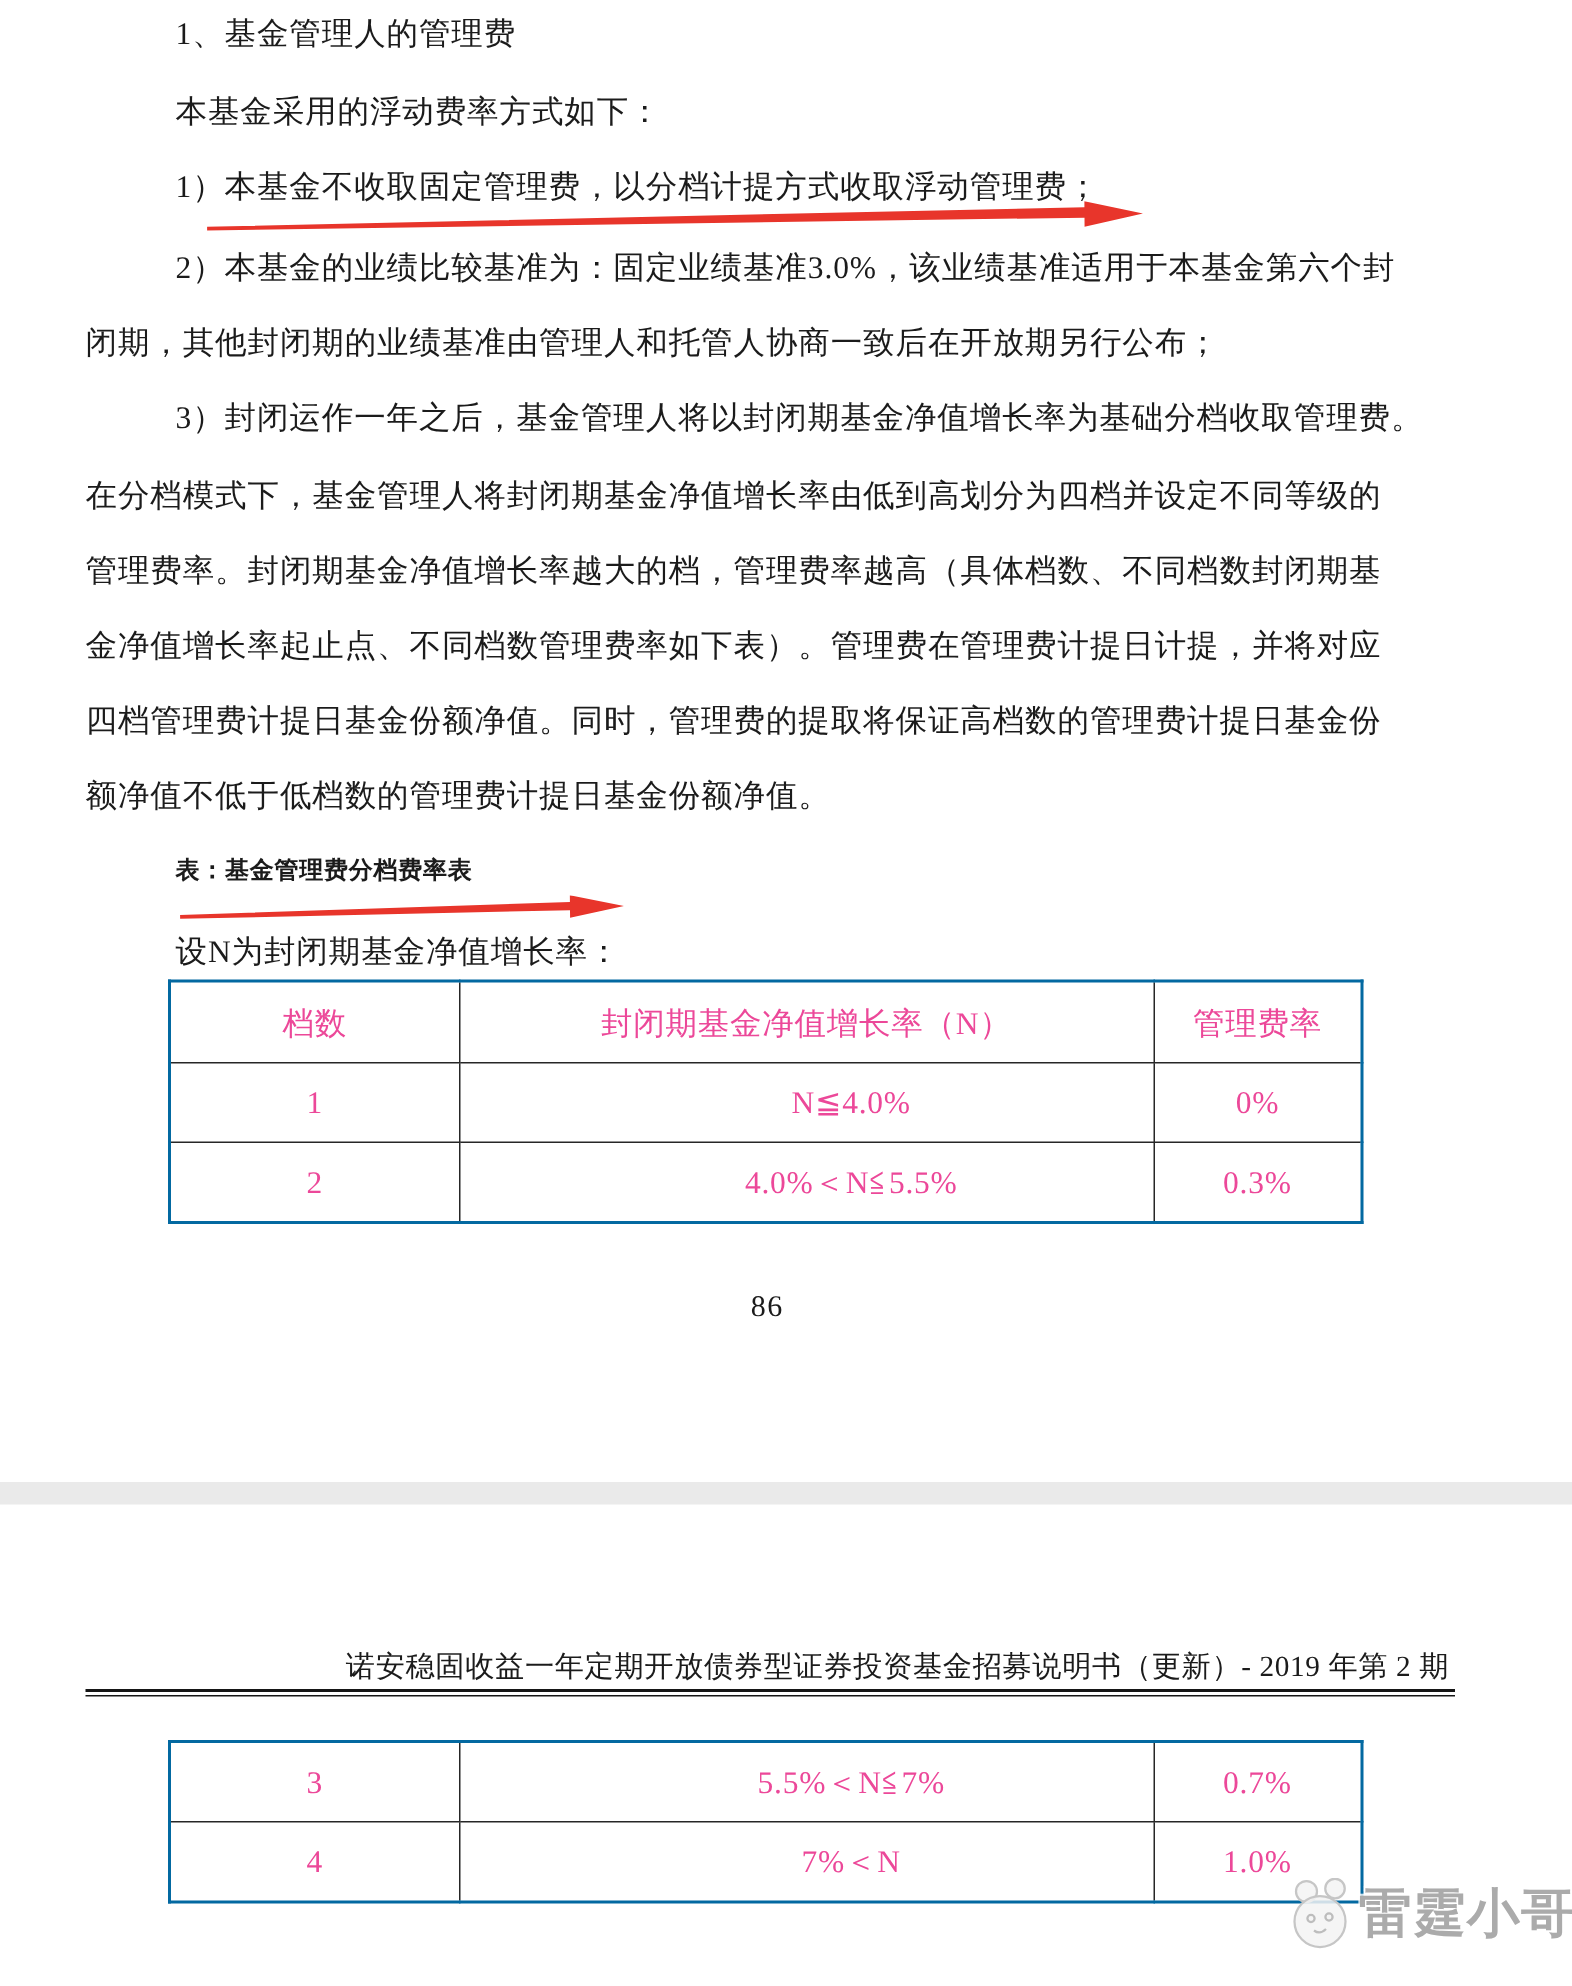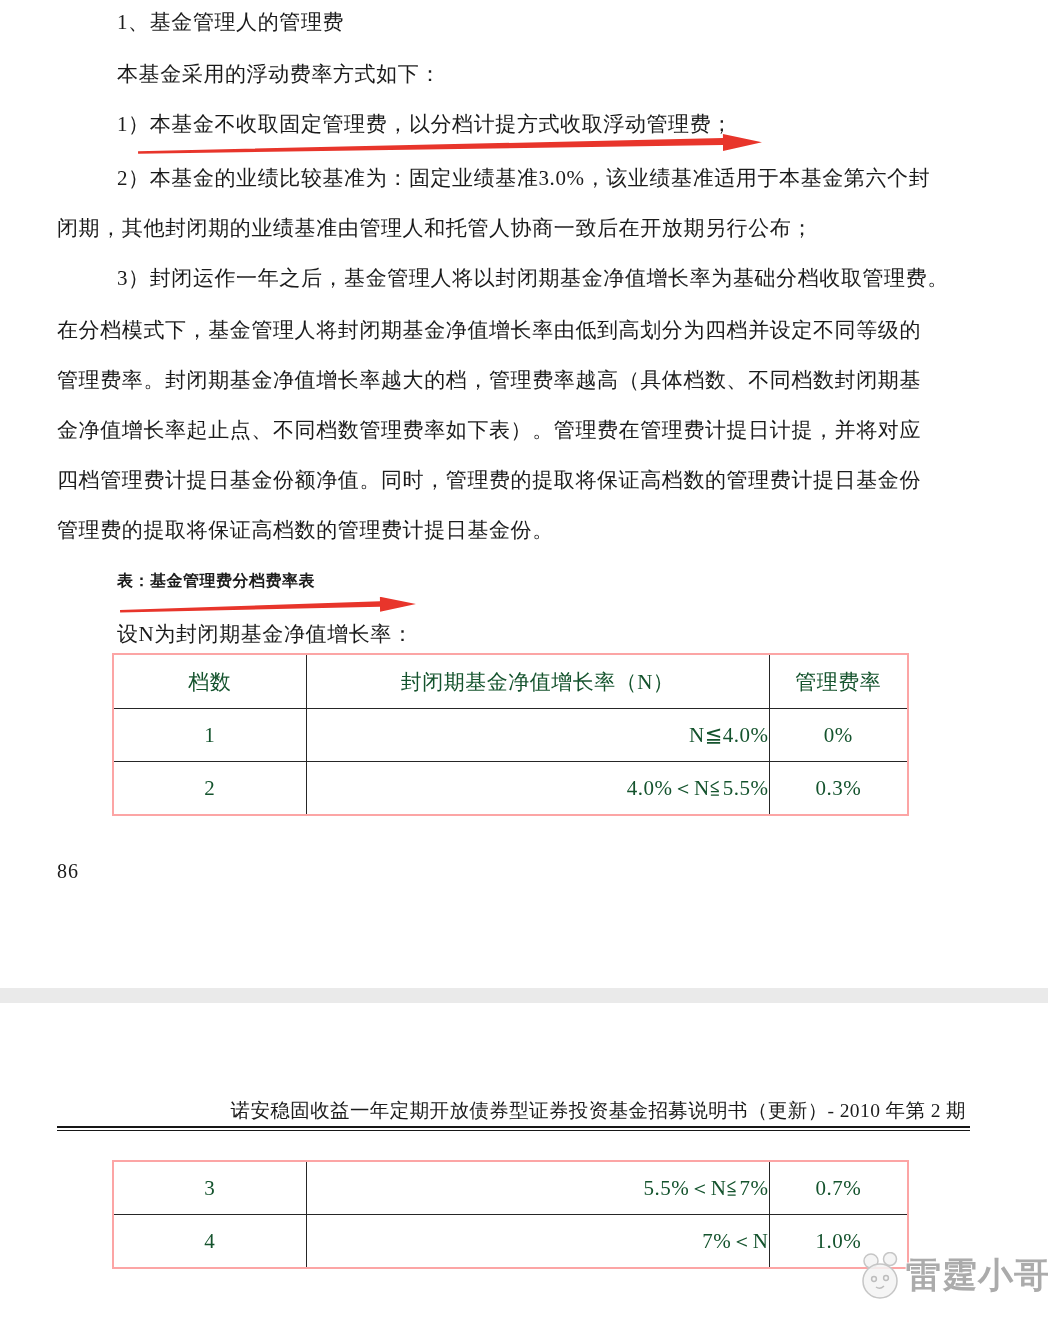--- a/index.html
+++ b/index.html
@@ -27,47 +27,47 @@
     letter-spacing:0.5px;
     text-align:right;
   }
   .arrow-svg{position:absolute;}
   .fee-table{
     position:absolute;
     left:112px;
     border-collapse:collapse;
     table-layout:fixed;
     width:795px;
-    border:2px solid #fca5a5;
+    border:2px solid #0369a1;
     font-size:21px;
-    color:#14532d;
+    color:#ec4899;
   }
   .fee-table td{
     border:1.5px solid #262626;
     padding:0;
     text-align:center;
     vertical-align:middle;
     letter-spacing:0.5px;
   }
   .fee-table td.growth{
-    text-align:right;
+    text-align:center;
     padding-left:60px;
   }
   .fee-table td.growth.hdr{
     text-align:center;
     padding-left:0;
   }
   .hdr-row td{height:53px;}
   .data-row td{height:52px;}
   .page-number{
     position:absolute;
     left:57px;
     width:909px;
     top:860px;
-    text-align:left;
+    text-align:center;
     font-size:20px;
     letter-spacing:1px;
   }
   .separator-bar{
     position:absolute;
     left:0;
     top:988px;
     width:1048px;
     height:15px;
     background:#eaeaea;
@@ -127,21 +127,21 @@
   </svg>
 
   <div class="line indent" style="top:165px">2）本基金的业绩比较基准为：固定业绩基准3.0%，该业绩基准适用于本基金第六个封</div>
   <div class="line flush" style="top:215px">闭期，其他封闭期的业绩基准由管理人和托管人协商一致后在开放期另行公布；</div>
 
   <div class="line indent" style="top:265px">3）封闭运作一年之后，基金管理人将以封闭期基金净值增长率为基础分档收取管理费。</div>
   <div class="line flush" style="top:317px">在分档模式下，基金管理人将封闭期基金净值增长率由低到高划分为四档并设定不同等级的</div>
   <div class="line flush" style="top:367px">管理费率。封闭期基金净值增长率越大的档，管理费率越高（具体档数、不同档数封闭期基</div>
   <div class="line flush" style="top:417px">金净值增长率起止点、不同档数管理费率如下表）。管理费在管理费计提日计提，并将对应</div>
   <div class="line flush" style="top:467px">四档管理费计提日基金份额净值。同时，管理费的提取将保证高档数的管理费计提日基金份</div>
-  <div class="line flush" style="top:517px">管理费的提取将保证高档数的管理费计提日基金份。</div>
+  <div class="line flush" style="top:517px">额净值不低于低档数的管理费计提日基金份额净值。</div>
 
   <div class="line indent caption" style="top:568px">表：基金管理费分档费率表</div>
 
   <svg class="arrow-svg" style="left:120px;top:598px;transform:rotate(-0.6deg)" width="296" height="18" viewBox="0 0 296 18">
     <polygon points="0,10.5 260,4.5 260,0 296,7.5 260,15 260,10 0,13" fill="#e8352b"></polygon>
   </svg>
 
   <div class="line indent" style="top:621px">设N为封闭期基金净值增长率：</div>
 
   <table class="fee-table" style="top:653px">
@@ -166,21 +166,21 @@
         <td class="growth">4.0%＜N≦5.5%</td>
         <td>0.3%</td>
       </tr>
     </tbody>
   </table>
 
   <div class="page-number">86</div>
 
   <div class="separator-bar"></div>
 
-  <div class="running-header">诺安稳固收益一年定期开放债券型证券投资基金招募说明书（更新）- 2010 年第 2 期</div>
+  <div class="running-header">诺安稳固收益一年定期开放债券型证券投资基金招募说明书（更新）- 2019 年第 2 期</div>
   <div class="header-rule"></div>
 
   <table class="fee-table" style="top:1160px">
     <colgroup>
         <col style="width:193px">
         <col style="width:463px">
         <col style="width:139px">
       </colgroup>
     <tbody>
       <tr class="data-row">

